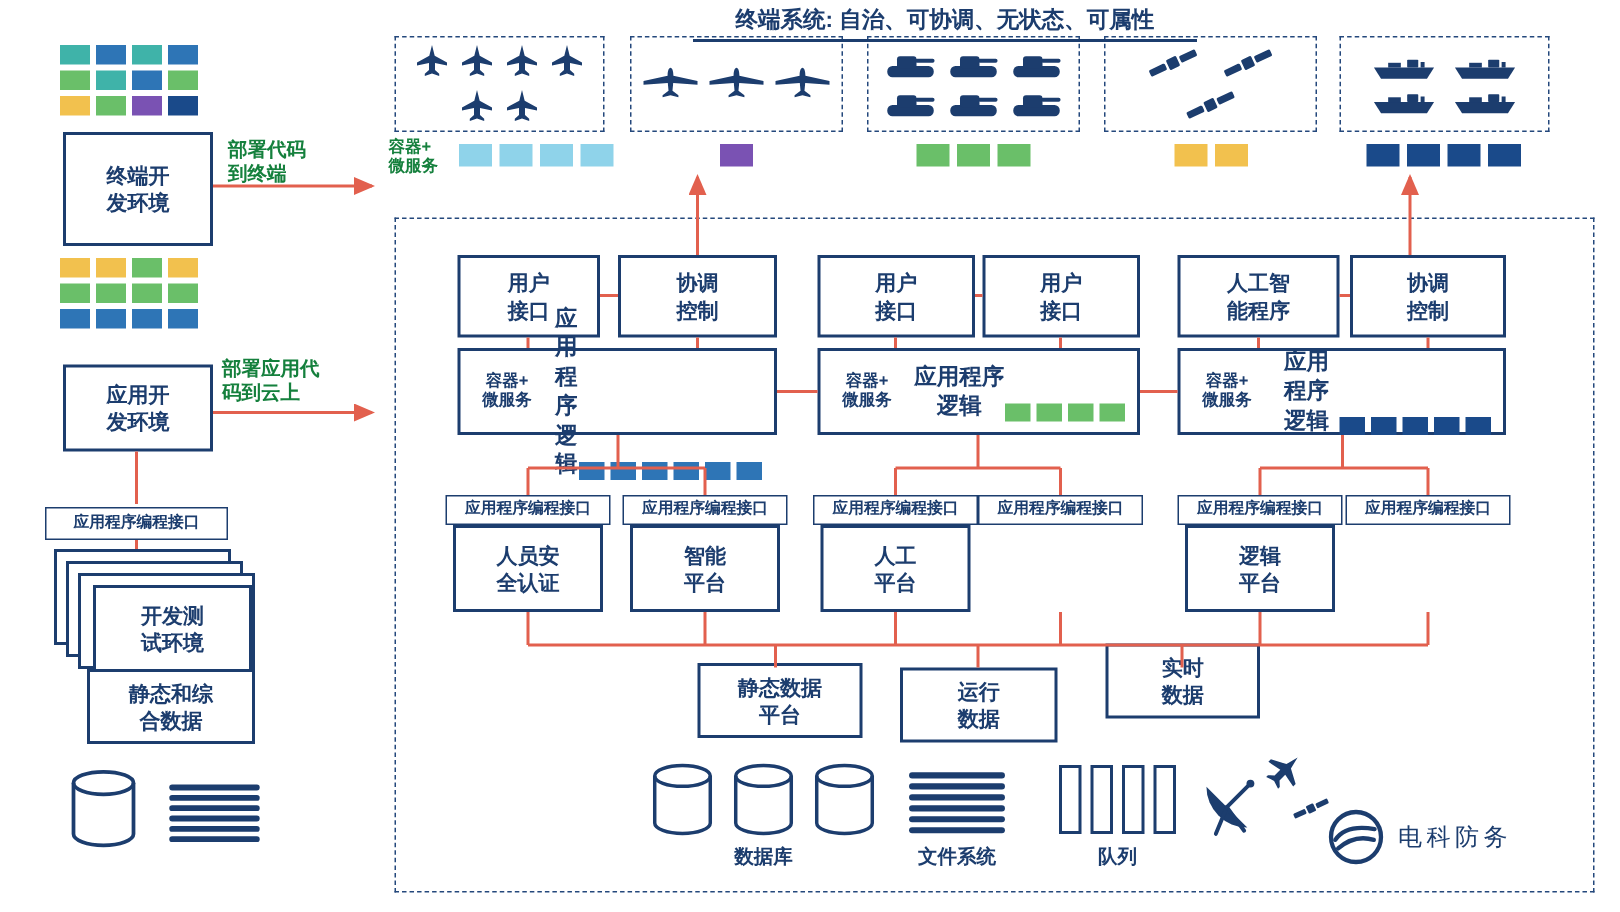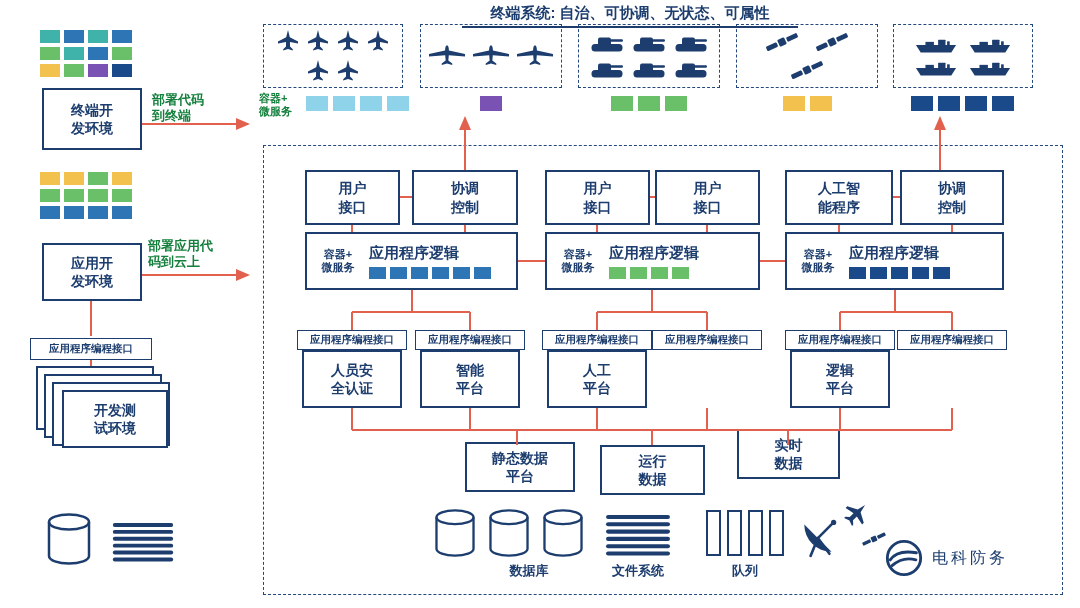--- a/index.html
+++ b/index.html
@@ -10,21 +10,21 @@
   .box.thin{border-width:1.5px;font-size:10.5px;font-weight:600;line-height:1.1}
   .dashed{position:absolute;border:1.6px dashed #24487c;z-index:1;box-sizing:border-box}
   .lbl{position:absolute;color:#15803d;font-weight:bold;white-space:pre-line;line-height:1.25;z-index:3}
   .title{position:absolute;left:462px;top:4px;width:336px;text-align:center;font-size:15px;font-weight:bold;
          border-bottom:2px solid #1c3d6e;padding-bottom:3px;z-index:3}
   .sqrow{position:absolute;display:flex;gap:5px;z-index:3}
   .sqrow .sq{width:22px;height:15px}
   .grid4{position:absolute;display:grid;grid-template-columns:repeat(4,20px);grid-auto-rows:13px;gap:4px;z-index:3}
   .logicbox{justify-content:flex-start;padding:5px 8px;gap:8px}
   .logicbox .side{font-size:11px;font-weight:600;line-height:1.2;flex:none;width:46px;text-align:center}
-  .logicbox .col{flex:1;display:flex;flex-direction:column;align-items:flex-start;justify-content:center}
+  .logicbox .col{flex:1;display:flex;flex-direction:row;align-items:flex-end;justify-content:center}
   .logicbox .col .t{font-size:15px;font-weight:bold}
   .logicsq{display:flex;gap:4px;margin-top:5px}
   .logicsq .sq{width:17px;height:12px}
   .group{display:flex;flex-wrap:wrap;justify-content:center;align-content:center;padding:3px}
   svg.ic{fill:#1c3d6e;flex:none;display:block}
   .page{position:absolute;background:#fff;border:2px solid #1c3d6e;z-index:1;box-sizing:border-box}
   .qwrap{position:absolute;display:flex;gap:6px;z-index:3}
   .qbar{width:15px;height:46px;border:2px solid #1c3d6e;background:#fff;box-sizing:border-box}
   .overlay{position:absolute;left:0;top:0;z-index:4;pointer-events:none}
   .storelbl{position:absolute;text-align:center;font-size:13px;font-weight:bold;z-index:3}
@@ -130,21 +130,21 @@
       <div class="sq" style="background: rgb(46, 117, 182);"></div>
       <div class="sq" style="background: rgb(106, 191, 105);"></div>
       <div class="sq" style="background: rgb(63, 179, 169);"></div>
       <div class="sq" style="background: rgb(46, 117, 182);"></div>
       <div class="sq" style="background: rgb(106, 191, 105);"></div>
       <div class="sq" style="background: rgb(242, 193, 78);"></div>
       <div class="sq" style="background: rgb(106, 191, 105);"></div>
       <div class="sq" style="background: rgb(122, 82, 179);"></div>
       <div class="sq" style="background: rgb(26, 74, 138);"></div>
     </div>
-  <div class="box" style="left:42px;top:88px;width:100px;height:62px">终端开
+  <div class="box" style="left:42px;top:88px;width:100px;height:76px">终端开
 发环境</div>
   <div class="lbl" style="left:152px;top:92px;font-size:13px">部署代码
 到终端</div>
 
   <div class="grid4" style="left:40px;top:172px">
       <div class="sq" style="background: rgb(242, 193, 78);"></div>
       <div class="sq" style="background: rgb(242, 193, 78);"></div>
       <div class="sq" style="background: rgb(106, 191, 105);"></div>
       <div class="sq" style="background: rgb(242, 193, 78);"></div>
       <div class="sq" style="background: rgb(106, 191, 105);"></div>
@@ -161,20 +161,22 @@
   <div class="lbl" style="left:148px;top:238px;font-size:13px">部署应用代
 码到云上</div>
 
   <div class="box thin" style="left:30px;top:338px;width:122px;height:22px">应用程序编程接口</div>
 
   <div class="page" style="left:36px;top:366px;width:118px;height:64px"></div>
   <div class="page" style="left:44px;top:374px;width:118px;height:64px"></div>
   <div class="page" style="left:52px;top:382px;width:118px;height:64px"></div>
   <div class="box" style="left:62px;top:390px;width:106px;height:58px">开发测
 试环境</div>
+  <div class="box" style="left:58px;top:446px;width:112px;height:50px">静态和综
+合数据</div>
 
   <svg class="ic" style="position:absolute;left:44px;top:512px;z-index:3" width="50" height="54">
       <use href="#db"></use>
     </svg>
   <svg class="ic" style="position:absolute;left:112px;top:522px;z-index:3" width="62" height="40">
       <use href="#bars"></use>
     </svg>
 
   <div class="dashed group" style="left:263px;top:24px;width:140px;height:64px;gap:6px">
     <svg class="ic" width="24" height="24">
@@ -345,21 +347,21 @@
 
   <svg class="ic" style="position:absolute;left:432px;top:508px;z-index:3" width="46" height="50">
       <use href="#db"></use>
     </svg>
   <svg class="ic" style="position:absolute;left:486px;top:508px;z-index:3" width="46" height="50">
       <use href="#db"></use>
     </svg>
   <svg class="ic" style="position:absolute;left:540px;top:508px;z-index:3" width="46" height="50">
       <use href="#db"></use>
     </svg>
-  <div class="storelbl" style="left:452px;top:562px;width:154px">数据库</div>
+  <div class="storelbl" style="left:432px;top:562px;width:154px">数据库</div>
 
   <svg class="ic" style="position:absolute;left:602px;top:514px;z-index:3" width="72" height="42">
       <use href="#bars"></use>
     </svg>
   <div class="storelbl" style="left:590px;top:562px;width:96px">文件系统</div>
 
   <div class="qwrap" style="left:706px;top:510px">
     <div class="qbar"></div>
     <div class="qbar"></div>
     <div class="qbar"></div>

